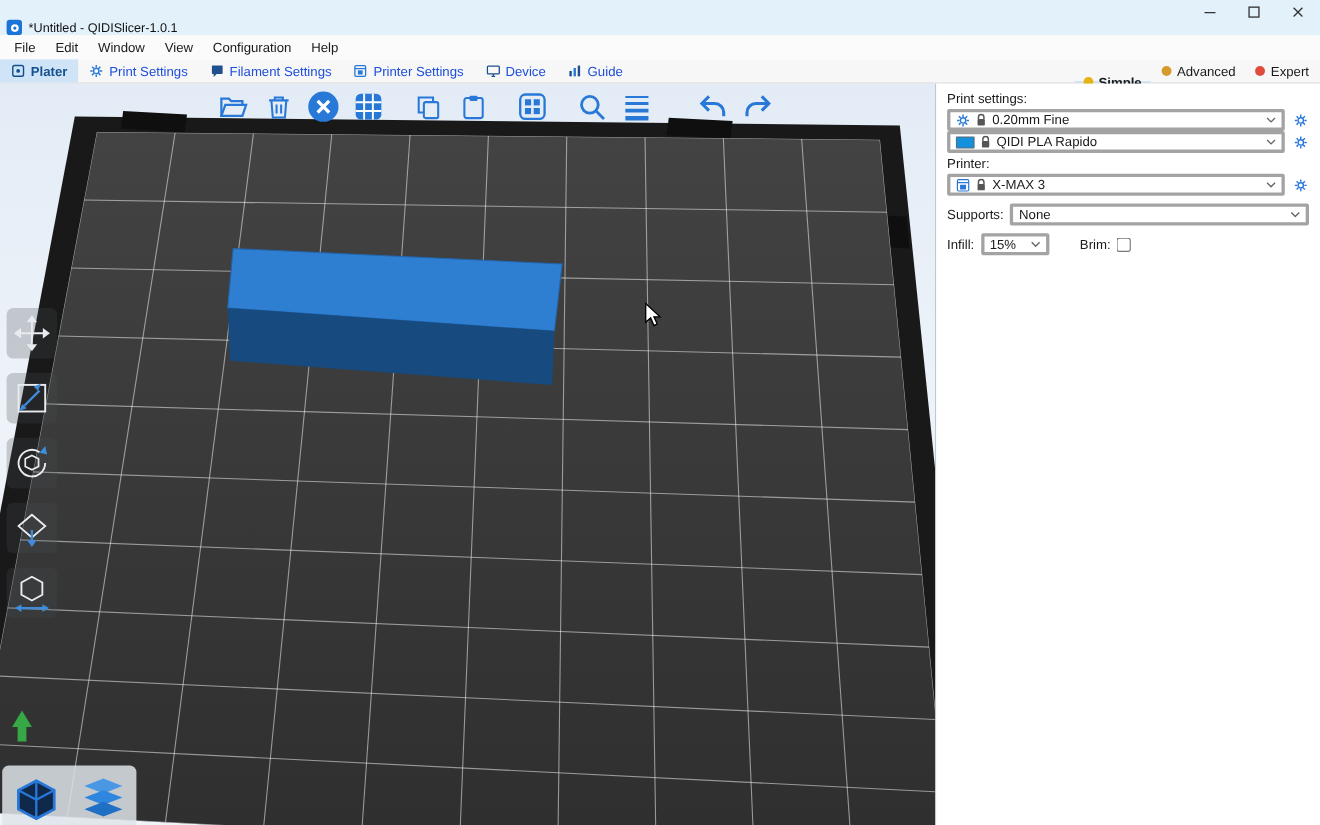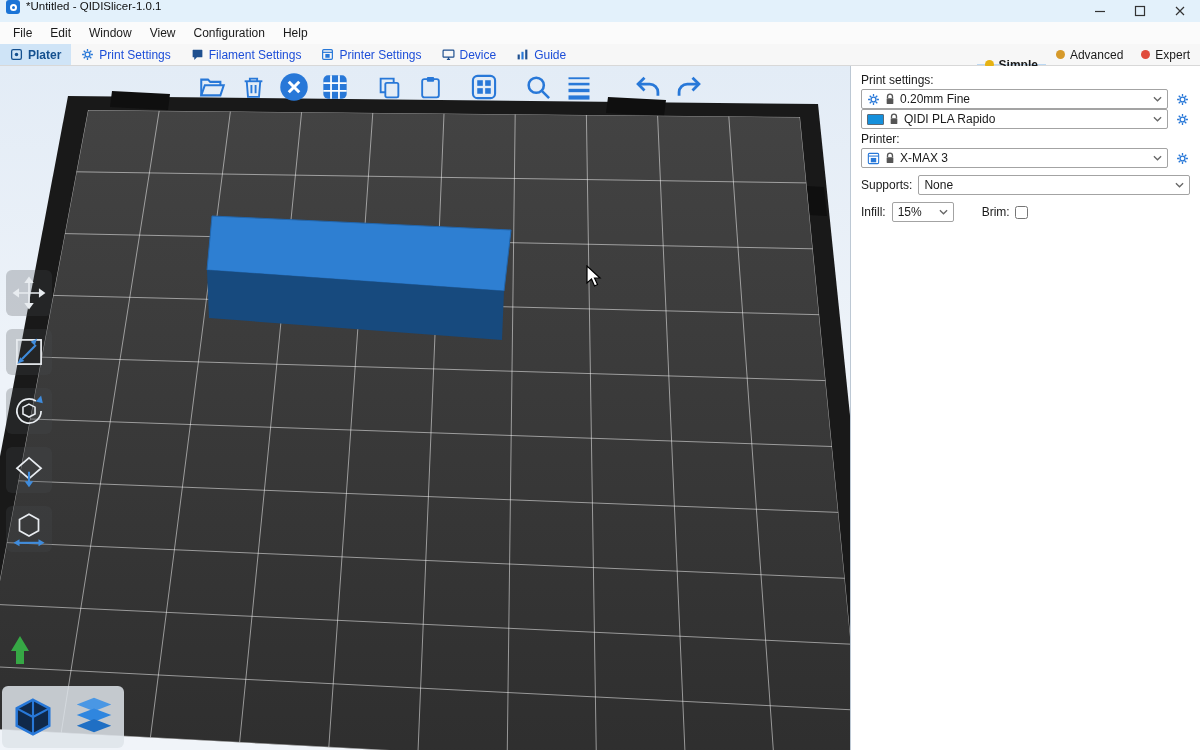--- a/index.html
+++ b/index.html
@@ -1,21 +1,21 @@
 <!DOCTYPE html>
 <html><head>
 <meta charset="utf-8">
 <style>
   * { box-sizing: border-box; margin: 0; padding: 0; }
   html,body { width:1200px; height:750px; overflow:hidden;
     font-family:"Liberation Sans", sans-serif; font-size:12px; color:#1a1a1a; background:#fff; }
   .window { width:1200px; height:750px; display:flex; flex-direction:column; }
 
   
-  .titlebar { height:22px; background:#e3f1fb; display:flex; align-items:flex-start; padding-left:6px; flex:0 0 auto; }
+  .titlebar { height:32px; background:#e3f1fb; display:flex; align-items:flex-end; padding-left:6px; flex:0 0 auto; }
   .app-icon { width:14px; height:14px; border-radius:3px; background:#1b74d6; display:inline-flex; align-items:center; justify-content:center; margin-right:6px; }
   .app-icon i { width:7px; height:7px; border:2px solid #fff; border-radius:50%; display:block; }
   .titlebar .title { font-size:11.5px; color:#111; }
   .win-controls { margin-left:auto; display:flex; height:100%; }
   .win-btn { width:40px; height:22px; display:flex; align-items:center; justify-content:center; background:transparent; border:none; cursor:default; }
   .win-btn svg { display:block; }
 
   
   .menubar { height:22px; background:#fbfbfb; display:flex; align-items:center; padding-left:4px; flex:0 0 auto; }
   .menu-item { padding:0 9px; height:100%; display:flex; align-items:center; }
@@ -49,21 +49,21 @@
   .view-switcher { position:absolute; left:2px; top:620px; width:122px; height:62px; background:rgba(222,228,234,0.85); border-radius:6px; display:flex; align-items:center; justify-content:space-around; }
   .vs-btn { width:54px; height:54px; border:none; background:transparent; display:flex; align-items:center; justify-content:center; cursor:default; }
 
   .cursor { position:absolute; left:586px; top:199px; pointer-events:none; }
 
   
   .sidebar { width:350px; height:684px; background:#fff; border-left:1px solid #bcc8d4; display:flex; flex-direction:column; }
   .sidebar-inner { padding:4px 10px 0 10px; display:flex; flex-direction:column; }
   .sb-label { margin:3px 0 2px 0; color:#1a1a1a; }
   .sb-row { display:flex; align-items:center; gap:6px; }
-  .combo { flex:1; height:20px; background:#fff; border:1px solid #a3a3a3; border-radius:2px; display:flex; align-items:center; gap:5px; padding:0 5px; }
+  .combo { flex:1; height:20px; background:#fff; border:3px solid #a3a3a3; border-radius:2px; display:flex; align-items:center; gap:5px; padding:0 5px; }
   .combo .txt { flex:1; white-space:nowrap; overflow:hidden; }
   .combo-sm { flex:0 0 auto; }
   .gear-btn { width:16px; height:18px; border:none; background:transparent; display:flex; align-items:center; justify-content:center; cursor:default; }
   .swatch { width:17px; height:11px; border:1px solid #5a6a78; border-radius:1px; flex:0 0 auto; }
   .inline-row { display:flex; align-items:center; margin-top:7px; }
   .inline-row .lbl { margin-right:6px; }
   .brim-lbl { margin-left:28px; margin-right:5px; }
   input[type=checkbox] { width:13px; height:13px; }
   .sb-spacer { flex:1; }
   .slice-btn { height:24px; width:100%; border:none; background:#4e90d8; color:#12365e; font-weight:bold; font-size:12.5px; font-family:"Liberation Sans",sans-serif; cursor:default; }

